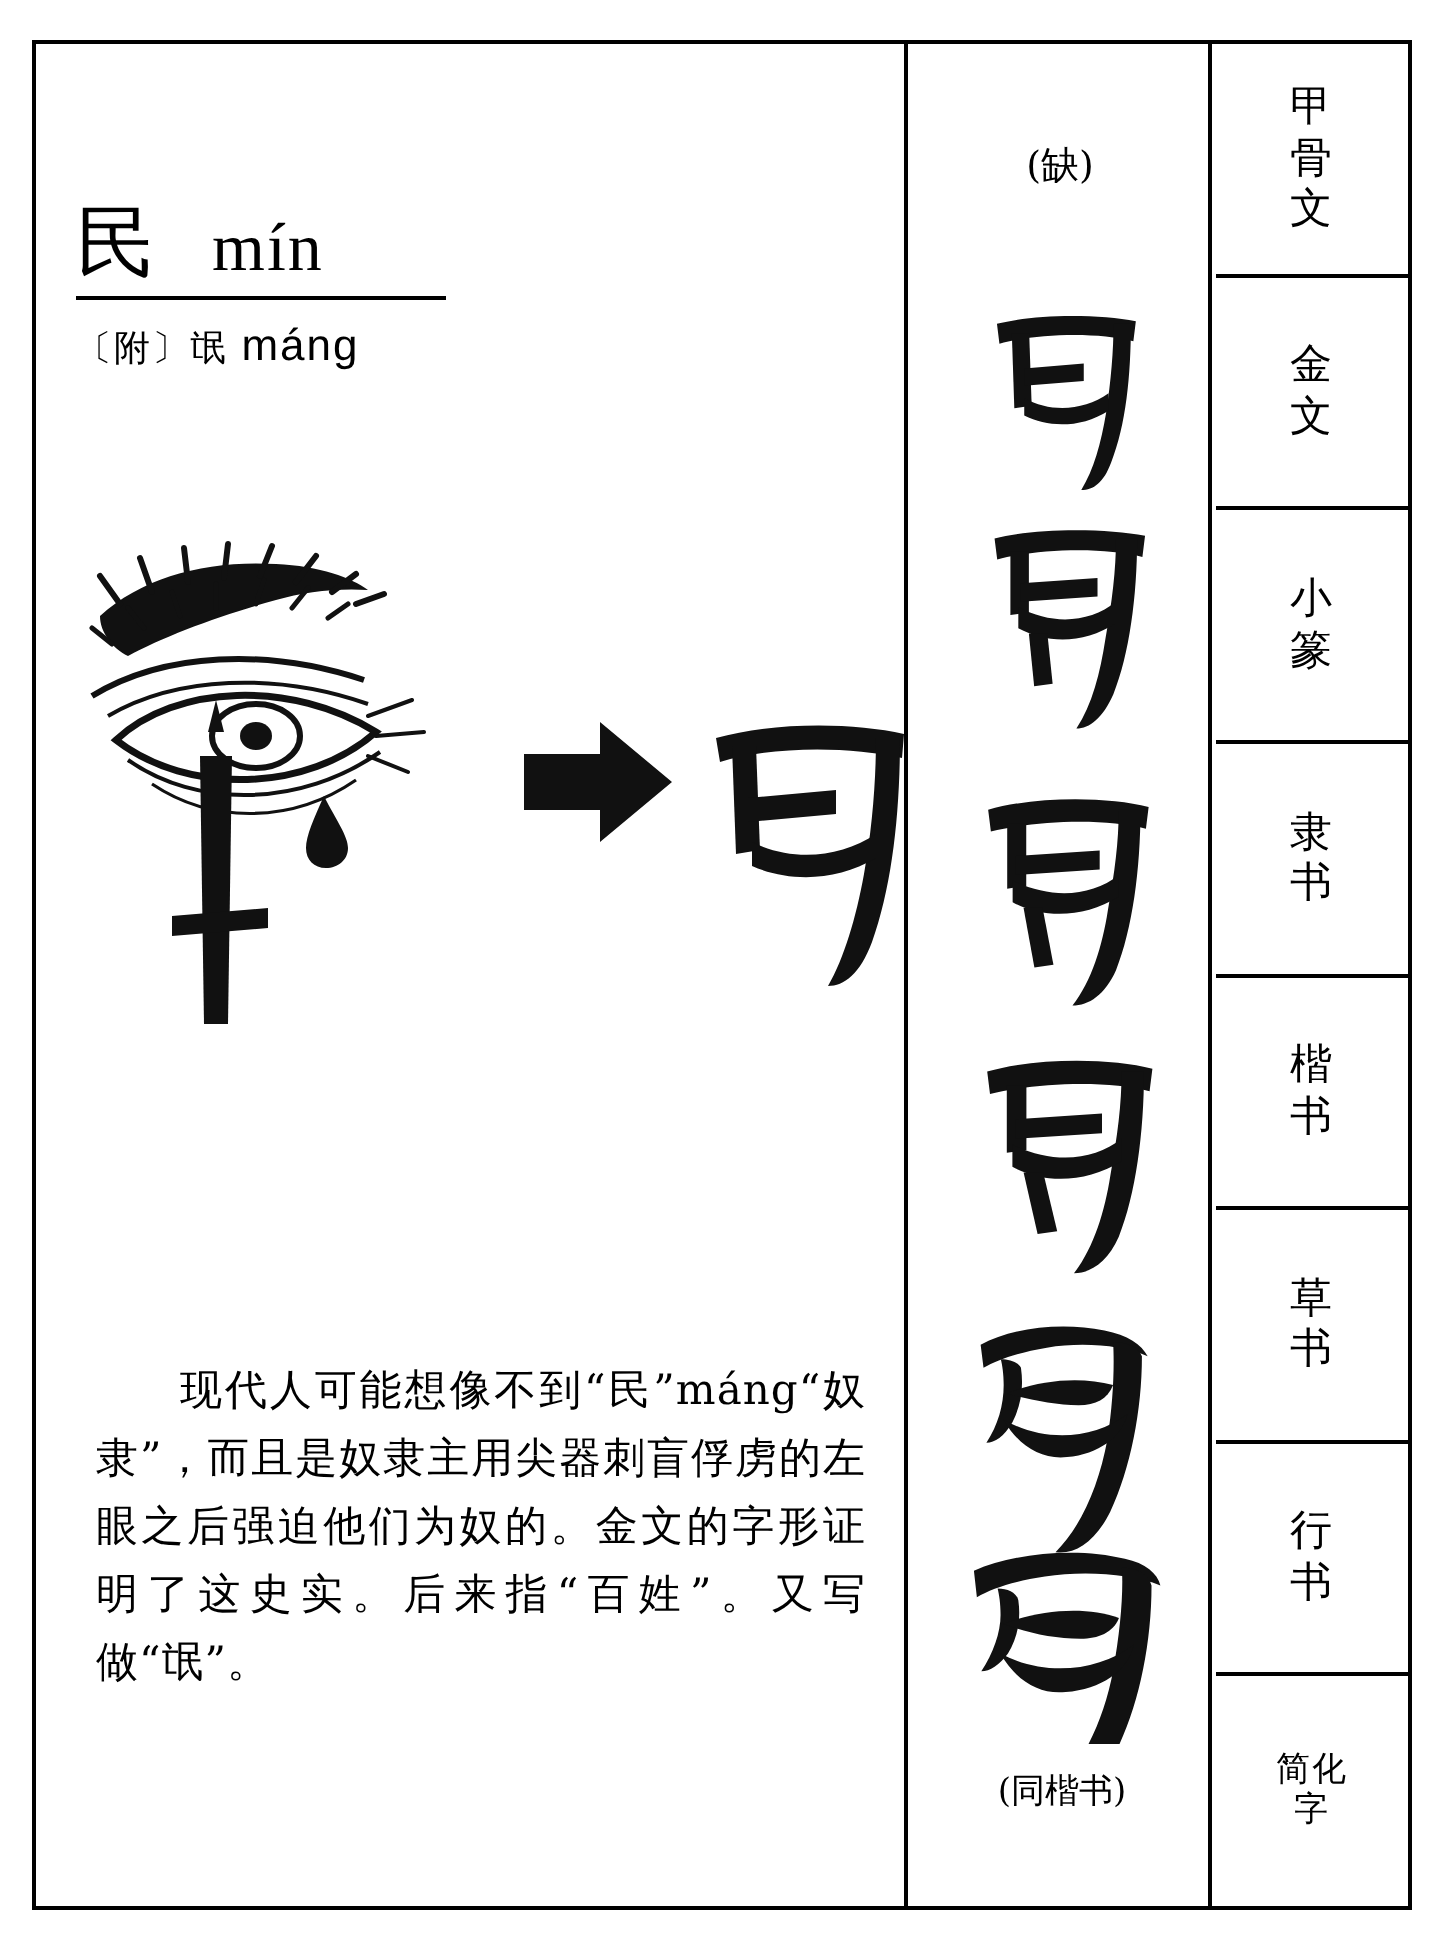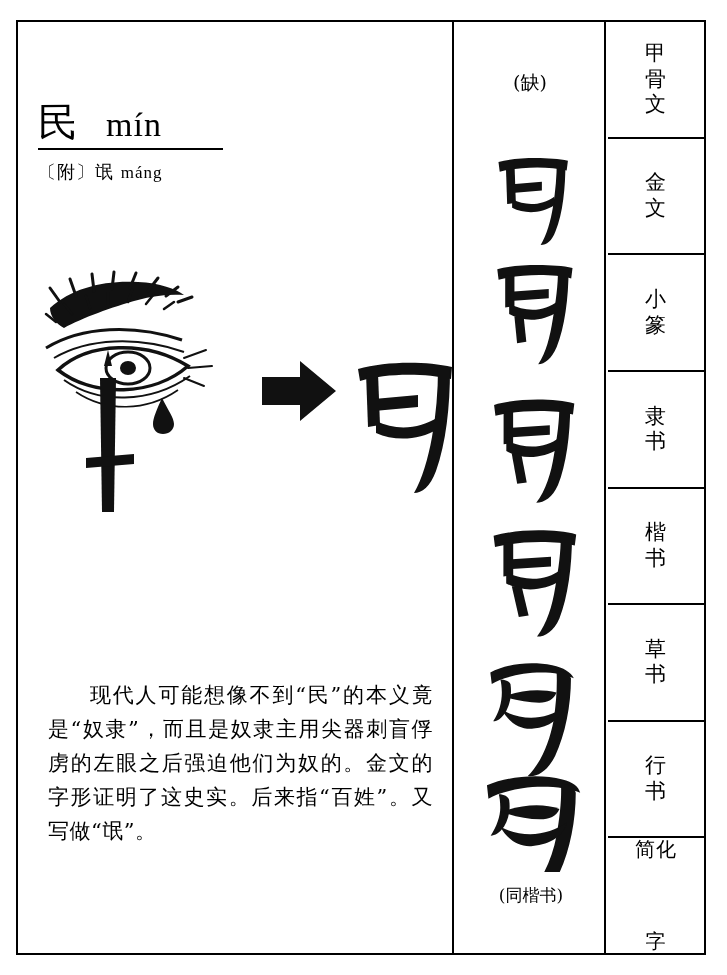--- a/index.html
+++ b/index.html
@@ -66,22 +66,22 @@
     font-family: "Liberation Serif", serif;
     margin-left: 14px;
   }
   .subword {
     margin-top: 10px;
     font-size: 18px;
     letter-spacing: 1px;
     font-family: "DejaVu Serif", serif;
   }
   .subword .sub-pinyin {
-    font-family: Liberation Serif, serif;
-    font-size: 17px;
+    font-family: Liberation Sans, sans-serif;
+    font-size: 22px;
     margin-top: 40px;
   }
 
   
   .illus {
     position: absolute;
     left: 14px;
     top: 240px;
     width: 420px;
     height: 290px;
@@ -153,21 +153,21 @@
     flex-direction: column;
     align-items: center;
     justify-content: center;
     font-family: "DejaVu Serif", serif;
     font-size: 21px;
     line-height: 1.22;
     letter-spacing: 1px;
   }
   .tab:last-child { border-bottom: none; }
   .tab span { display: block; }
-  .tab.compact { font-size: 20px; line-height: 1.15; justify-content: space-between; }
+  .tab.compact { font-size: 17px; line-height: 1.15; }
 </style>
 </head>
 <body>
 
 <div id="page">
 
   <div class="frame"></div>
 
   <div class="left-panel">
 
@@ -232,21 +232,21 @@
           <path d="M22 52 L66 48 L66 60 L22 64 Z" fill="#111"></path>
 
           <path d="M86 22 L98 22 C98 60 94 96 84 124 C78 140 70 146 62 146
                    C70 132 76 112 80 90 C84 68 86 44 86 22 Z" fill="#111"></path>
 
           <path d="M24 74 C44 84 68 82 86 70 L86 82 C66 94 42 94 24 86 Z" fill="#111"></path>
         </svg>
       </span>
     </div>
 
-    <p class="para">现代人可能想像不到“民”的本义竟是“奴隶”，而且是奴隶主用尖器刺盲俘虏的左眼之后强迫他们为奴的。金文的字形证明了这史实。后来指“百姓”。又写做“氓”。</p>
+    <p class="para">现代人可能想像不到“民”máng“奴隶”，而且是奴隶主用尖器刺盲俘虏的左眼之后强迫他们为奴的。金文的字形证明了这史实。后来指“百姓”。又写做“氓”。</p>
   </div>
 
   <div class="mid-col">
     <div class="mid-top-note">(缺)</div>
 
     <div class="mid-glyphs">
       <svg width="150" height="730" viewBox="0 0 150 730">
         <g fill="#111">
 
           <g transform="translate(40,10) scale(0.62)">

